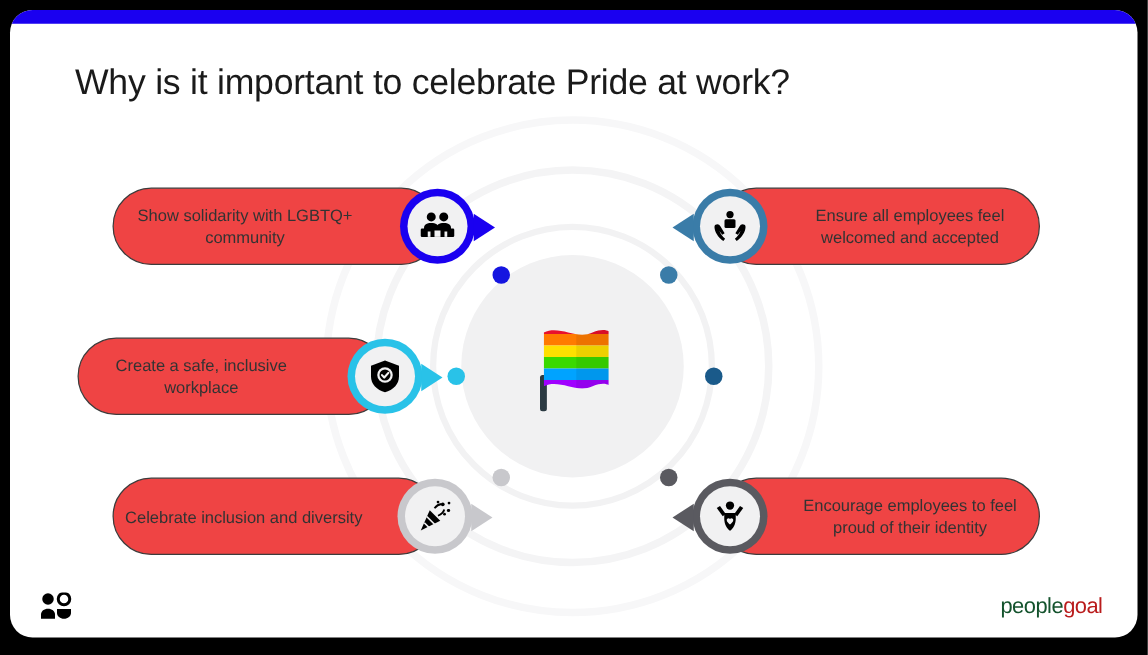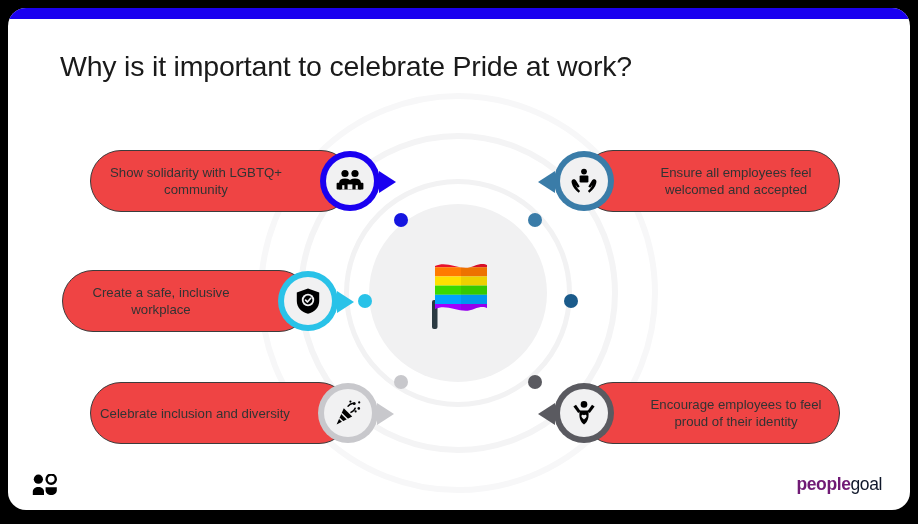--- a/index.html
+++ b/index.html
@@ -148,42 +148,42 @@
   
   .callout.left .callout-pill { left: 0; }
   .callout.left .accent-arc { right: 0; }
   .callout.left .accent-tail {
     right: -16px;
     border-left: 17px solid currentColor;
   }
   .callout.left .icon-bubble { right: 6px; }
 
   
-  .callout.right .callout-pill { right: 0; justify-content: flex-end; }
+  .callout.right .callout-pill { right: 8px; justify-content: flex-end; }
   .callout.right .accent-arc { left: 0; }
   .callout.right .accent-tail {
     left: -16px;
     border-right: 17px solid currentColor;
   }
   .callout.right .icon-bubble { left: 6px; }
 
   
   #footer-logo-mark {
     position: absolute;
     left: 24px; top: 466px;
   }
   #footer-wordmark {
     position: absolute;
     right: 28px; top: 466px;
     font-size: 17.5px;
     letter-spacing: -0.4px;
     white-space: nowrap;
   }
-  #wordmark-people { font-weight: 700; color: #701a75; }
-  #wordmark-goal   { font-weight: 400; color: #0f172a; }
+  #wordmark-people { font-weight: 400; color: #14532d; }
+  #wordmark-goal   { font-weight: 400; color: #b91c1c; }
 </style>
 </head>
 <body>
 
 <div id="slide-frame">
 
   <div id="top-accent-bar"></div>
 
   <h1 id="slide-title">Why is it important to celebrate Pride at work?</h1>
 

